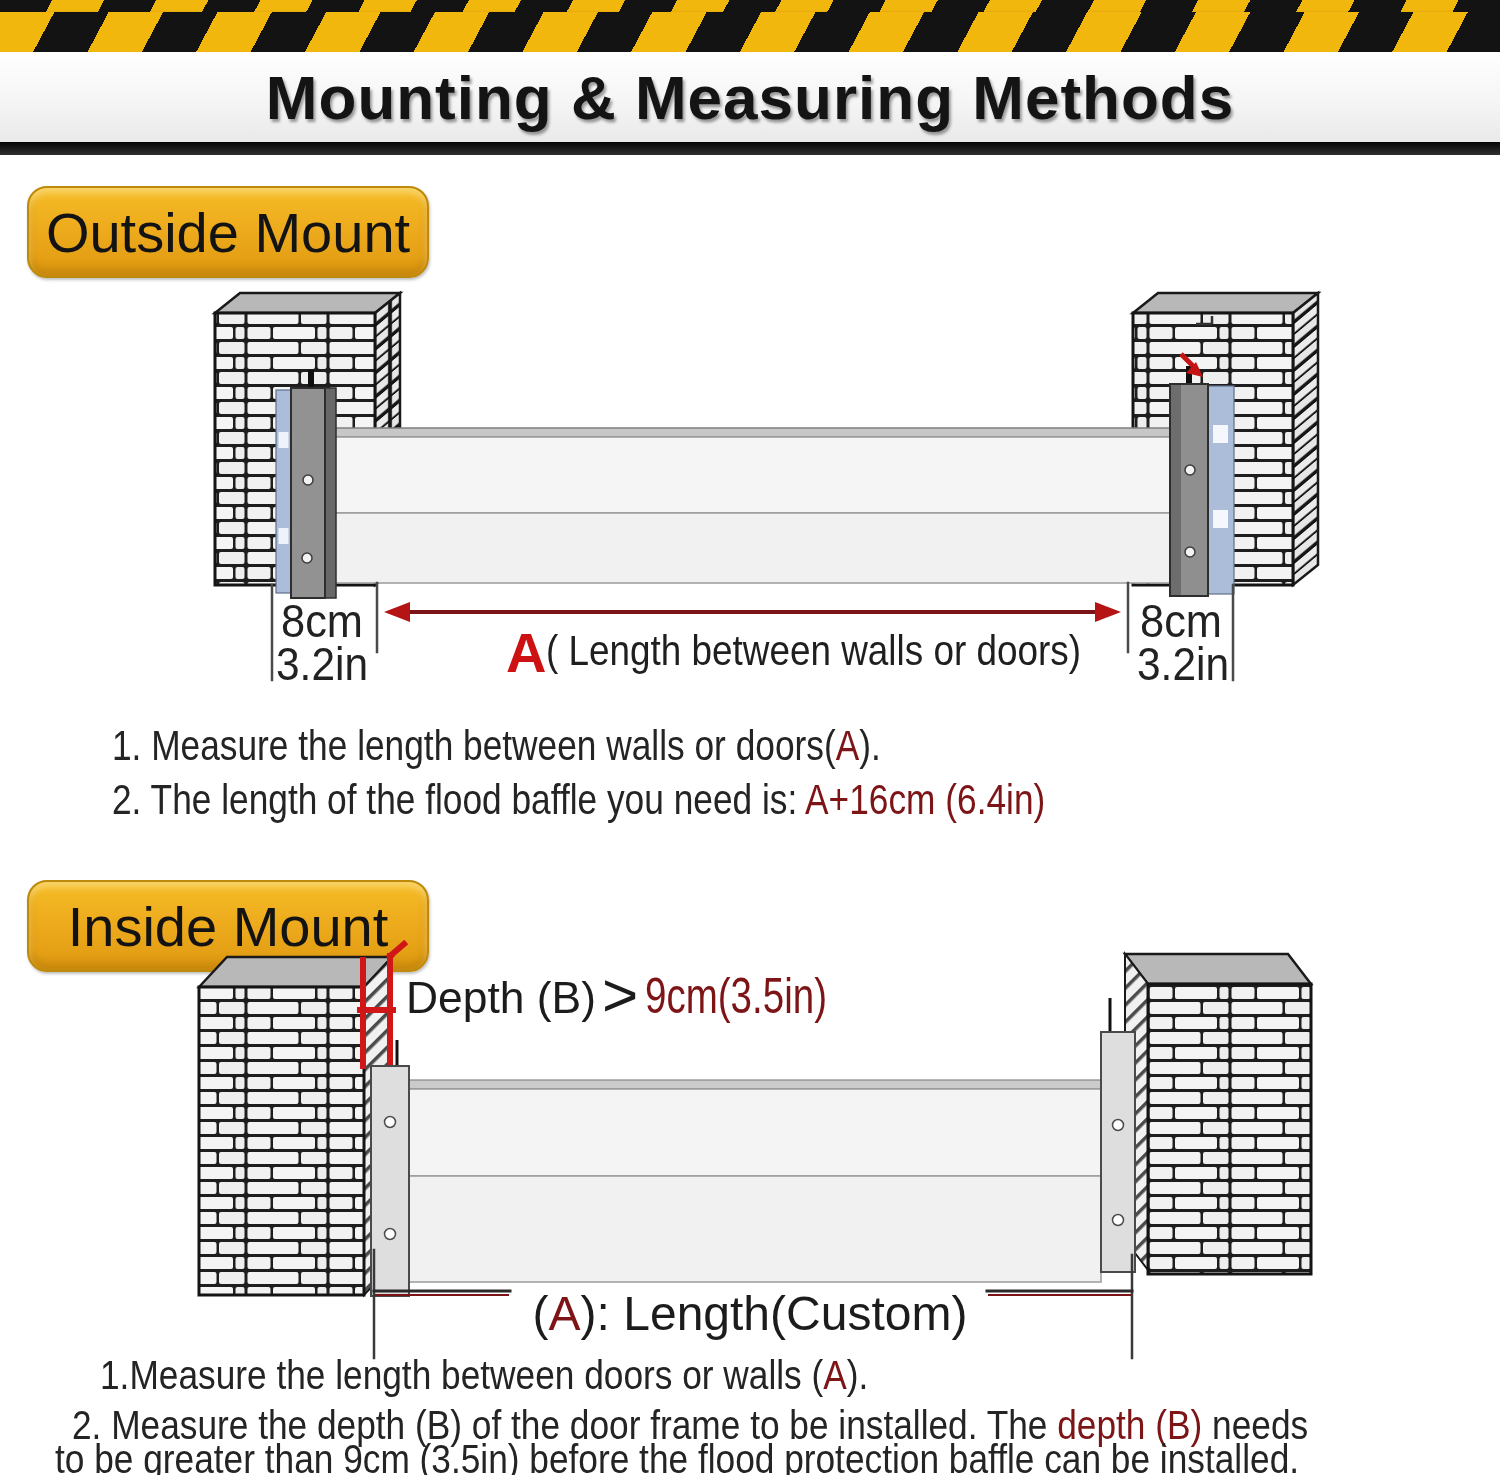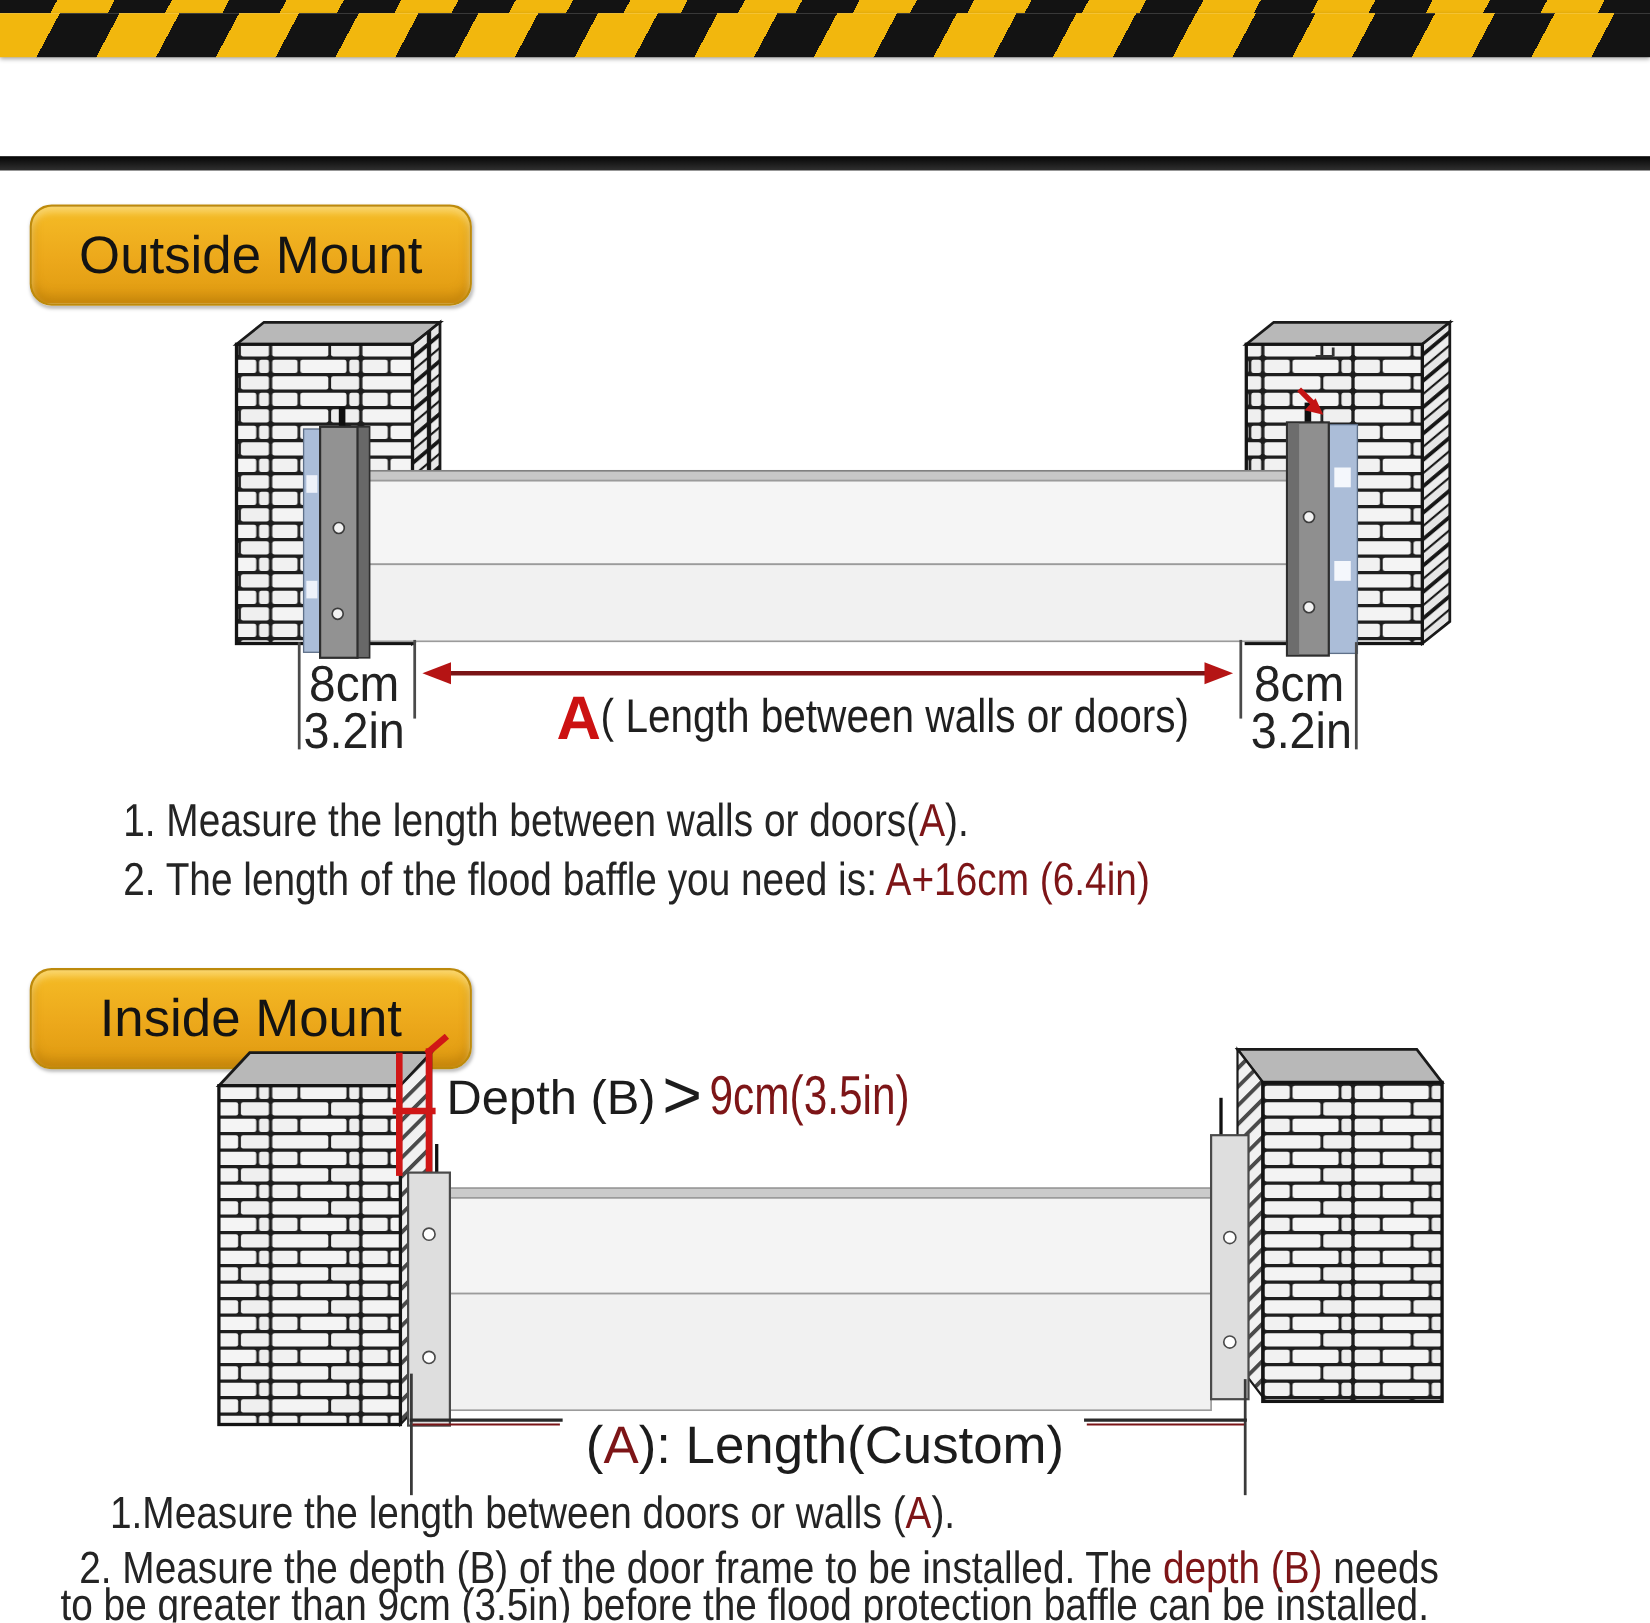--- a/index.html
+++ b/index.html
@@ -17,21 +17,21 @@
   .title-band{position:absolute;top:52px;left:0;width:100%;height:90px;
     background:linear-gradient(180deg,#ffffff 0%,#f4f4f4 60%,#e9e9e9 100%);
     display:flex;align-items:center;justify-content:center;}
   .title{font-size:62px;font-weight:bold;color:#141414;letter-spacing:1px;
     text-shadow:2px 3px 3px rgba(0,0,0,.38);}
   .header-bar{position:absolute;top:142px;left:0;width:100%;height:13px;
     background:linear-gradient(180deg,#050505,#303030);}
   
   .badge{position:absolute;left:27px;width:398px;height:88px;border-radius:20px;
     display:flex;align-items:center;justify-content:center;
-    font-size:48px;color:#131313;
+    font-size:56px;color:#131313;
     background:linear-gradient(180deg,#f5bc26 0%,#eca81b 55%,#df9a10 100%);
     border:2px solid #bd8a0c;
     box-shadow:inset 0 5px 7px rgba(255,236,170,.55), inset 0 -7px 10px rgba(150,95,0,.35), 1px 2px 3px rgba(0,0,0,.25);}
   #badge-outside{top:186px;}
   #badge-inside{top:880px;}
   
   .diag{position:absolute;left:0;width:1500px;}
   #svg-outside{top:280px;height:430px;}
   #svg-inside{top:940px;height:440px;}
   
@@ -44,20 +44,23 @@
   #in-step3{left:55px;top:1436px;font-size:41px;transform:scaleX(.86);}
   .maroon{color:#7d1517;}
   svg text{font-family:"Liberation Sans", sans-serif;}
 </style>
 </head>
 <body>
 
 <div class="header">
   <div class="stripe-top"></div>
   <div class="stripe-main"></div>
+  <div class="title-band">
+    <span class="title">Mounting &amp; Measuring Methods</span>
+  </div>
   <div class="header-bar"></div>
 </div>
 
 <div class="badge" id="badge-outside">
   <span>Outside Mount</span>
 </div>
 
 <svg id="svg-outside" class="diag" viewBox="0 0 1500 430">
   <defs>
     <pattern id="brickA" width="82" height="30" patternUnits="userSpaceOnUse">

